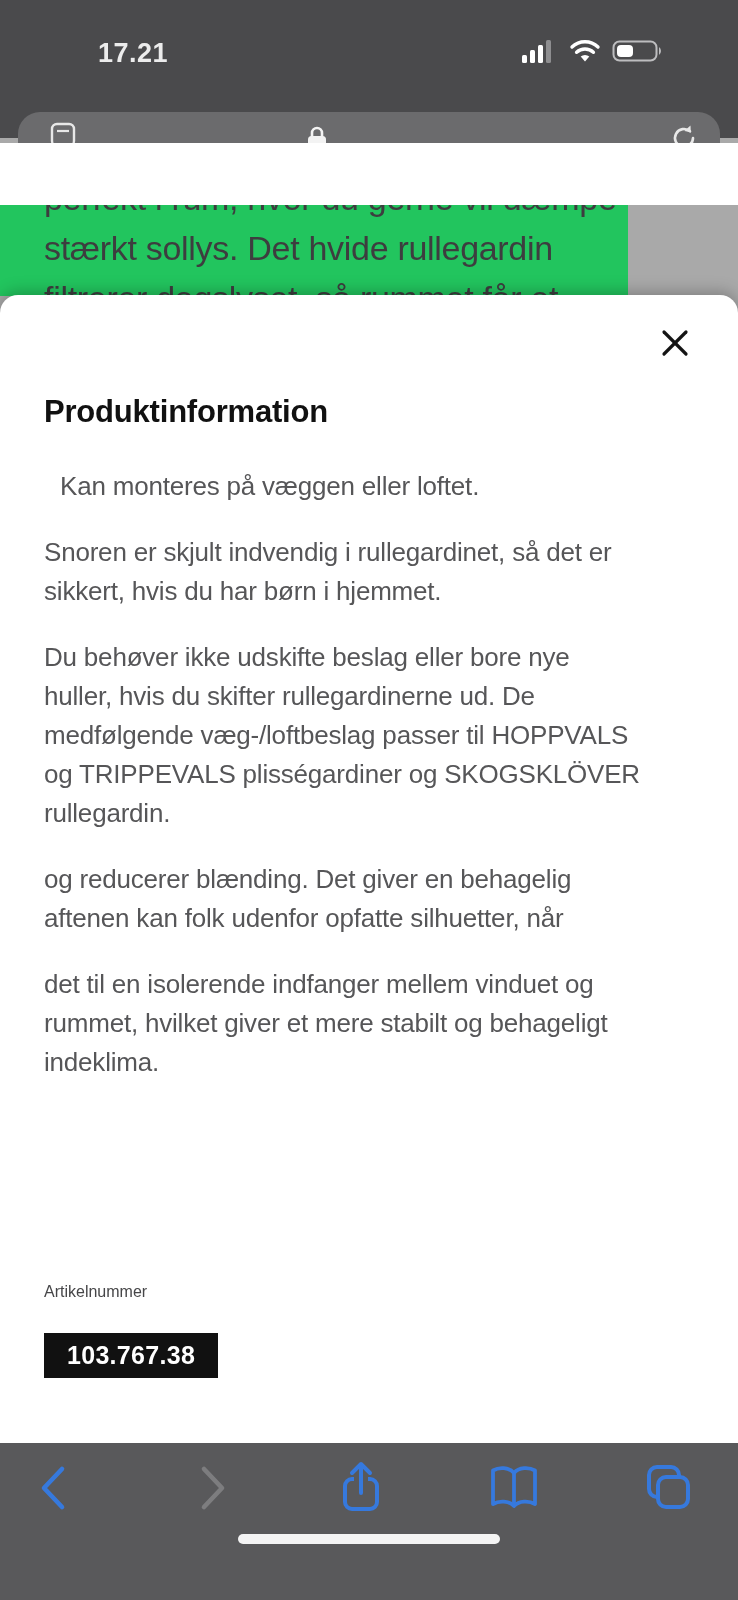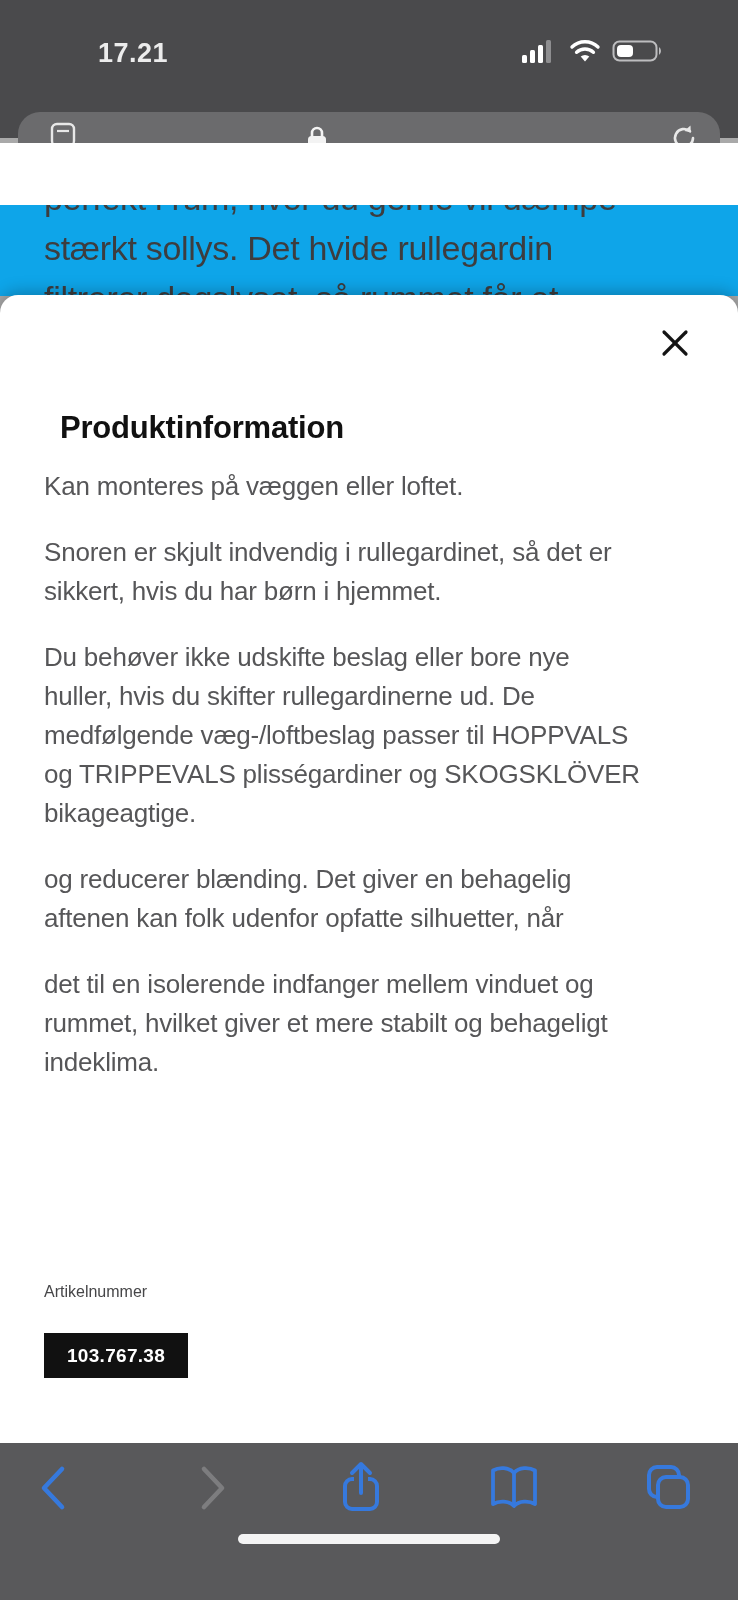--- a/index.html
+++ b/index.html
@@ -14,37 +14,37 @@
   .status-row{position:absolute;left:0;top:30px;width:738px;height:50px;}
   .status-time{position:absolute;left:98px;top:8px;font-size:27px;font-weight:700;color:#ececec;letter-spacing:.5px;}
   .status-icons{position:absolute;right:74px;top:8px;display:flex;align-items:center;gap:10px;}
   .urlbar{position:absolute;left:18px;top:112px;width:702px;height:64px;background:#6b6b6d;border-radius:22px;}
   .urlbar .reader{position:absolute;left:32px;top:10px;}
   .urlbar .lock{position:absolute;left:286px;top:12px;}
   .urlbar .refresh{position:absolute;right:22px;top:12px;}
   
   .white-band{position:absolute;left:0;top:143px;width:738px;height:62px;background:#ffffff;z-index:4;}
   
-  .dimmed-page{position:absolute;left:0;top:205px;width:738px;height:91px;background:#0ea5e9;overflow:hidden;z-index:3;}
+  .dimmed-page{position:absolute;left:0;top:205px;width:628px;height:91px;background:#22c55e;overflow:hidden;z-index:3;}
   .dimmed-lines{position:absolute;left:44px;top:-32px;width:680px;color:#3d3d3f;font-size:34px;}
   .dimmed-lines .dline{line-height:50px;white-space:nowrap;letter-spacing:-.3px;}
   
   .sheet{
     position:absolute;left:0;top:295px;width:738px;height:1148px;background:#ffffff;
     border-radius:18px 18px 0 0;z-index:5;box-shadow:0 -3px 16px rgba(0,0,0,.25);
   }
   .close-btn{position:absolute;top:31px;right:46px;width:34px;height:34px;border:none;background:transparent;padding:0;cursor:pointer;}
-  .sheet-title{position:absolute;left:44px;top:99px;margin:16px;font-size:31px;font-weight:700;color:#111111;letter-spacing:-.2px;}
+  .sheet-title{position:absolute;left:44px;top:99px;margin:0;font-size:31px;font-weight:700;color:#111111;letter-spacing:-.2px;}
   .sheet-body{position:absolute;left:44px;top:172px;width:660px;color:#565658;font-size:26px;}
-  .sheet-body p{margin:0 0 27px 0;}
+  .sheet-body p{margin:0 0 27px 16px;}
   .sheet-body .tline{line-height:39px;white-space:nowrap;letter-spacing:-.2px;}
   .artno-label{position:absolute;left:44px;top:988px;font-size:16px;color:#464648;}
   .artno-badge{
     position:absolute;left:44px;top:1038px;height:45px;background:#111111;color:#ffffff;
-    display:inline-flex;align-items:center;padding:0 23px;font-size:19px;font-weight:700;letter-spacing:.3px;
+    display:inline-flex;align-items:center;padding:0 23px;font-size:25px;font-weight:700;letter-spacing:.3px;
   }
   
   .toolbar{position:absolute;left:0;top:1443px;width:738px;height:157px;background:#59595b;z-index:6;}
   .tool-btn{position:absolute;top:14px;width:62px;height:62px;border:none;background:transparent;padding:0;cursor:pointer;}
   .tool-back{left:24px;}
   .tool-fwd{left:180px;}
   .tool-share{left:330px;}
   .tool-book{left:483px;}
   .tool-tabs{left:635px;}
   .home-indicator{position:absolute;left:238px;top:91px;width:262px;height:10px;border-radius:5px;background:#f4f4f4;}
@@ -120,21 +120,21 @@
         </p>
         <div class="tline">Snoren er skjult indvendig i rullegardinet, så det er</div>
         <div class="tline">sikkert, hvis du har børn i hjemmet.</div>
       <p></p>
       <p>
         </p>
         <div class="tline">Du behøver ikke udskifte beslag eller bore nye</div>
         <div class="tline">huller, hvis du skifter rullegardinerne ud. De</div>
         <div class="tline">medfølgende væg-/loftbeslag passer til HOPPVALS</div>
         <div class="tline">og TRIPPEVALS plisségardiner og SKOGSKLÖVER</div>
-        <div class="tline">bikageagtige.</div>
+        <div class="tline">rullegardin.</div>
       <p></p>
       <p>
         </p>
         <div class="tline">og reducerer blænding. Det giver en behagelig</div>
         <div class="tline">aftenen kan folk udenfor opfatte silhuetter, når</div>
       <p></p>
       <p>
         </p>
         <div class="tline">det til en isolerende indfanger mellem vinduet og</div>
         <div class="tline">rummet, hvilket giver et mere stabilt og behageligt</div>

